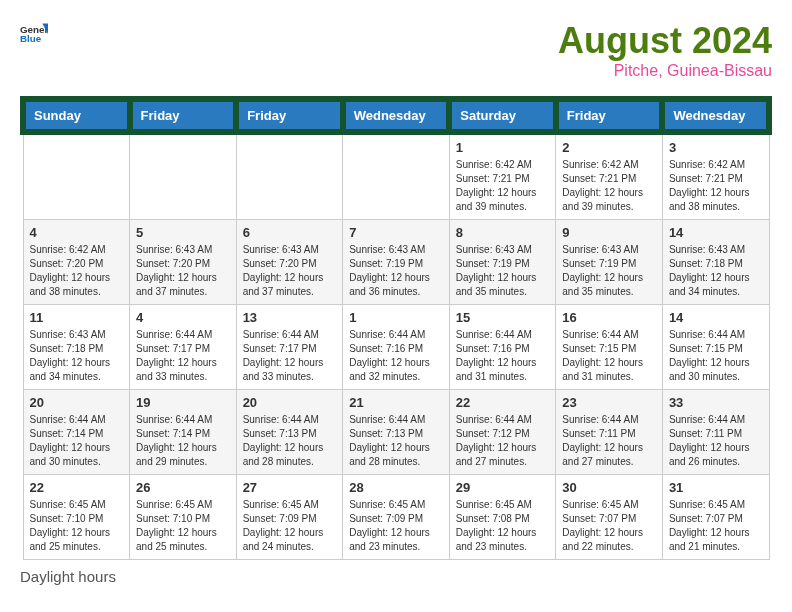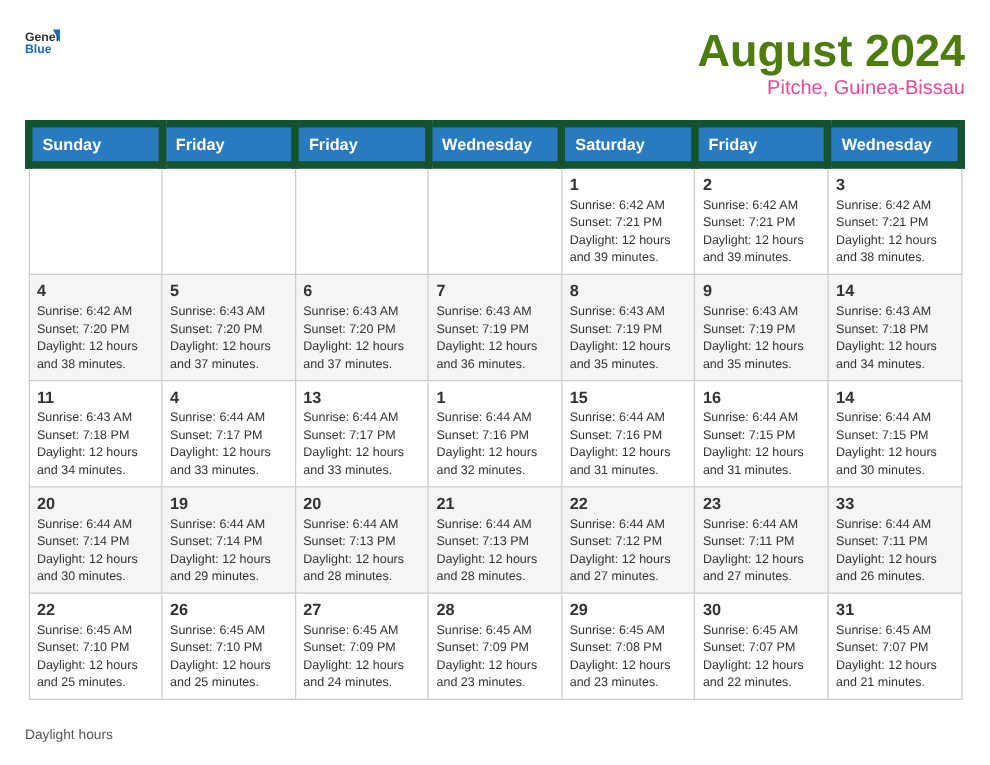--- a/index.html
+++ b/index.html
@@ -72,22 +72,22 @@
     }
     .day-info {
       font-size: 10px;
       line-height: 1.4;
       color: #333;
     }
     .empty-cell {
       background: #fff !important;
     }
     .footer-note {
-      margin-top: 22px;
-      font-size: 11px;
+      margin-top: 8px;
+      font-size: 15px;
       color: #555;
     }
   </style>
 </head>
 <body>
 
 <div class="header-area">
   <div class="logo">
     <svg class="logo-icon" viewBox="0 0 40 40" xmlns="http://www.w3.org/2000/svg">
       <text x="0" y="18" font-size="14" font-weight="bold" fill="#333">General</text>

